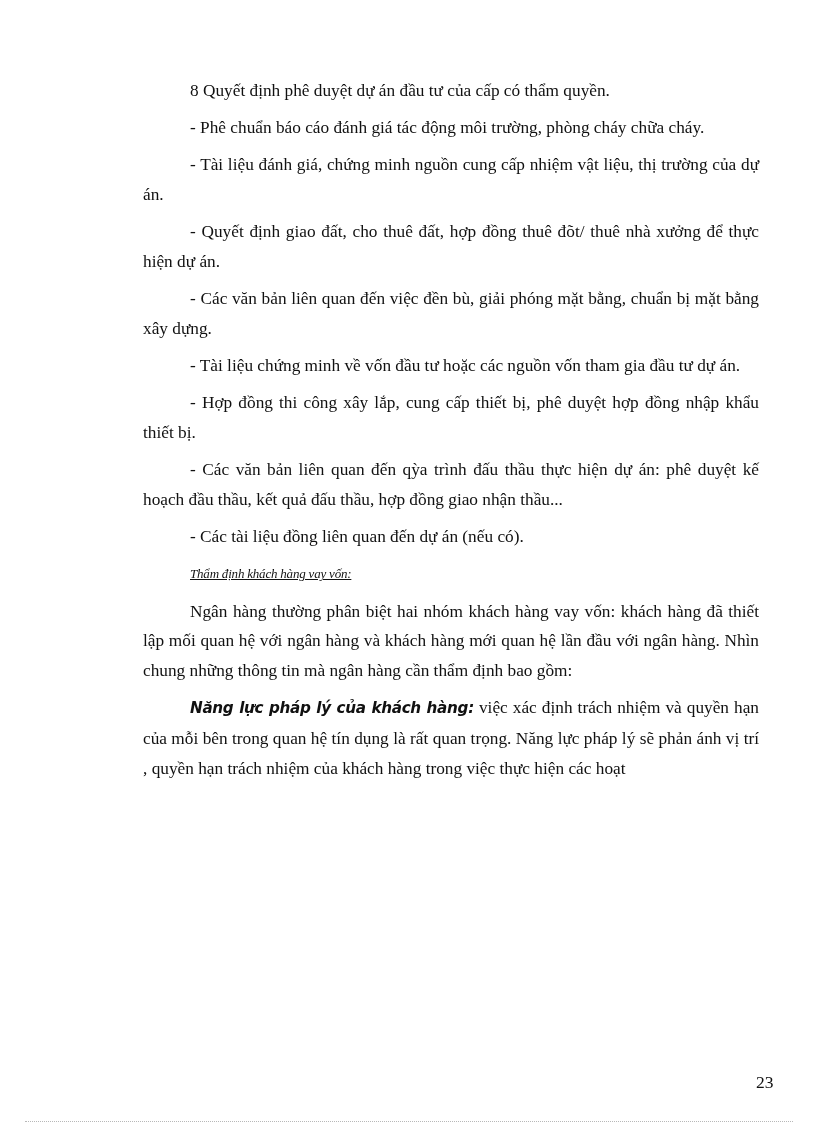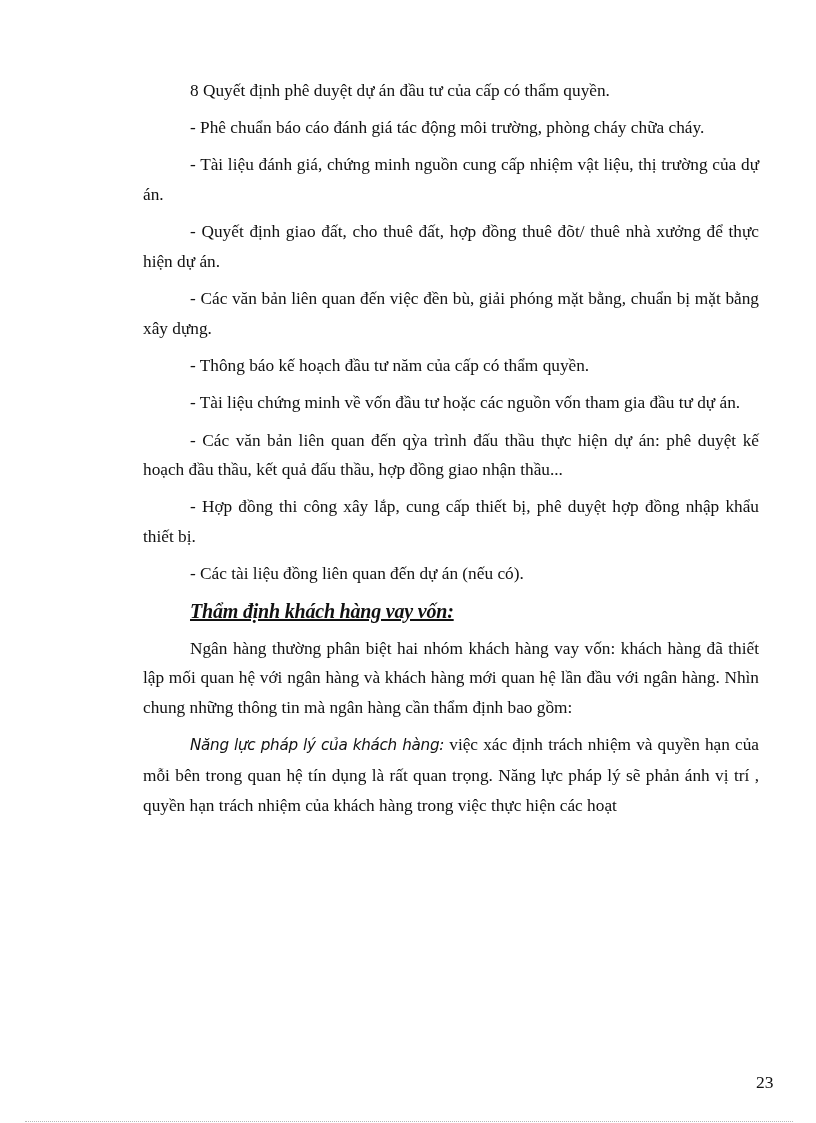--- a/index.html
+++ b/index.html
@@ -24,31 +24,32 @@
       line-height: 29.7px;
     }
     .para {
       margin: 0 0 7.5px 0;
       text-align: justify;
       text-indent: 47px;
     }
     .heading {
       margin: 0 0 7.5px 0;
       text-indent: 47px;
-      font-weight: bold;
+      font-weight: normal;
       font-style: italic;
       text-decoration: underline;
-      font-size: 20px;
+      font-size: 13px;
       letter-spacing: -0.2px;
     }
     .italic-lead {
       font-style: italic;
       font-family: "DejaVu Sans", sans-serif;
       font-size: 15.2px;
       letter-spacing: -0.3px;
+      font-weight: bold;
     }
     .page-number {
       position: absolute;
       left: 756px;
       top: 1072px;
       font-size: 17.5px;
       text-align: center;
     }
     .page-edge {
       position: absolute;
@@ -61,24 +62,23 @@
   </style>
 </head>
 <body>
 
 <div class="page-body">
   <p class="para">8 Quyết định phê duyệt dự án đầu tư của cấp có thẩm quyền.</p>
   <p class="para">- Phê chuẩn báo cáo đánh giá tác động môi trường, phòng cháy chữa cháy.</p>
   <p class="para">- Tài liệu  đánh giá,  chứng minh nguồn cung cấp nhiệm vật liệu,  thị trường của dự án.</p>
   <p class="para">- Quyết định giao đất, cho thuê đất, hợp đồng thuê đõt/ thuê nhà xưởng để thực hiện dự án.</p>
   <p class="para">- Các văn bản liên  quan đến việc đền bù, giải phóng mặt bằng, chuẩn bị mặt bằng xây dựng.</p>
-  <p class="para">- Thông báo kế hoạch đầu tư năm của cấp có thẩm quyền.</p>
   <p class="para">- Tài liệu  chứng minh về vốn đầu tư hoặc các nguồn vốn tham gia  đầu tư dự án.</p>
+  <p class="para">- Hợp đồng thi  công xây lắp, cung cấp thiết bị, phê duyệt hợp đồng nhập khẩu thiết bị.</p>
   <p class="para">- Các văn bản liên  quan đến qỳa trình đấu thầu thực hiện dự án: phê duyệt kế hoạch đầu thầu, kết quả đấu thầu, hợp đồng giao nhận thầu...</p>
-  <p class="para">- Hợp đồng thi  công xây lắp, cung cấp thiết bị, phê duyệt hợp đồng nhập khẩu thiết bị.</p>
   <p class="para">- Các tài liệu  đồng liên  quan đến dự án (nếu có).</p>
 
   <p class="heading">Thẩm định khách hàng vay vốn:</p>
 
   <p class="para">Ngân hàng thường phân biệt hai nhóm khách hàng vay vốn: khách hàng đã thiết lập mối quan hệ với ngân hàng và khách hàng mới quan hệ lần đầu với ngân hàng. Nhìn chung những thông tin mà ngân hàng cần thẩm định bao gồm:</p>
 
   <p class="para"><span class="italic-lead">Năng lực pháp lý của khách hàng:</span><span> việc xác định trách nhiệm và quyền hạn của mỗi bên trong quan hệ tín dụng là rất quan trọng. Năng lực pháp lý sẽ phản ánh vị trí , quyền hạn trách nhiệm  của khách hàng trong việc thực hiện các hoạt</span></p>
 </div>
 
 <div class="page-number">23</div>

